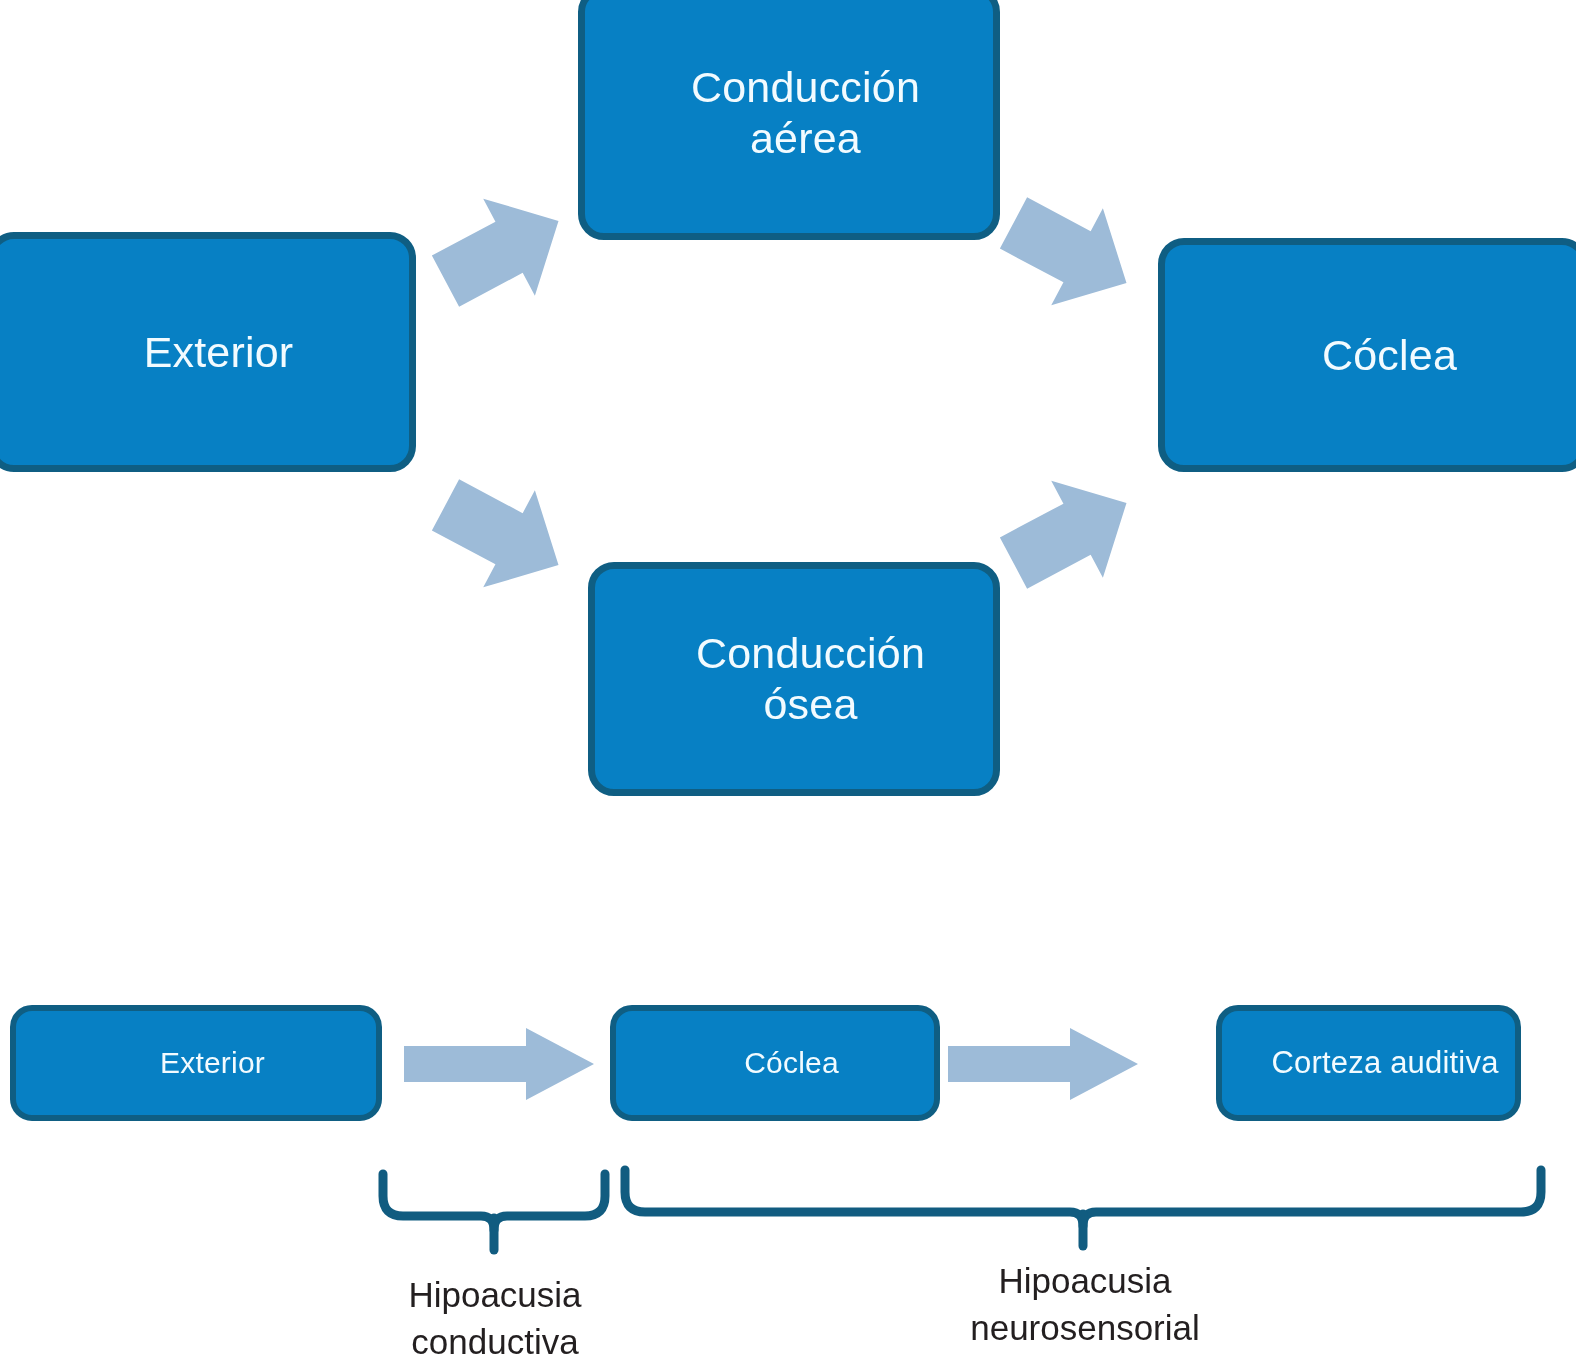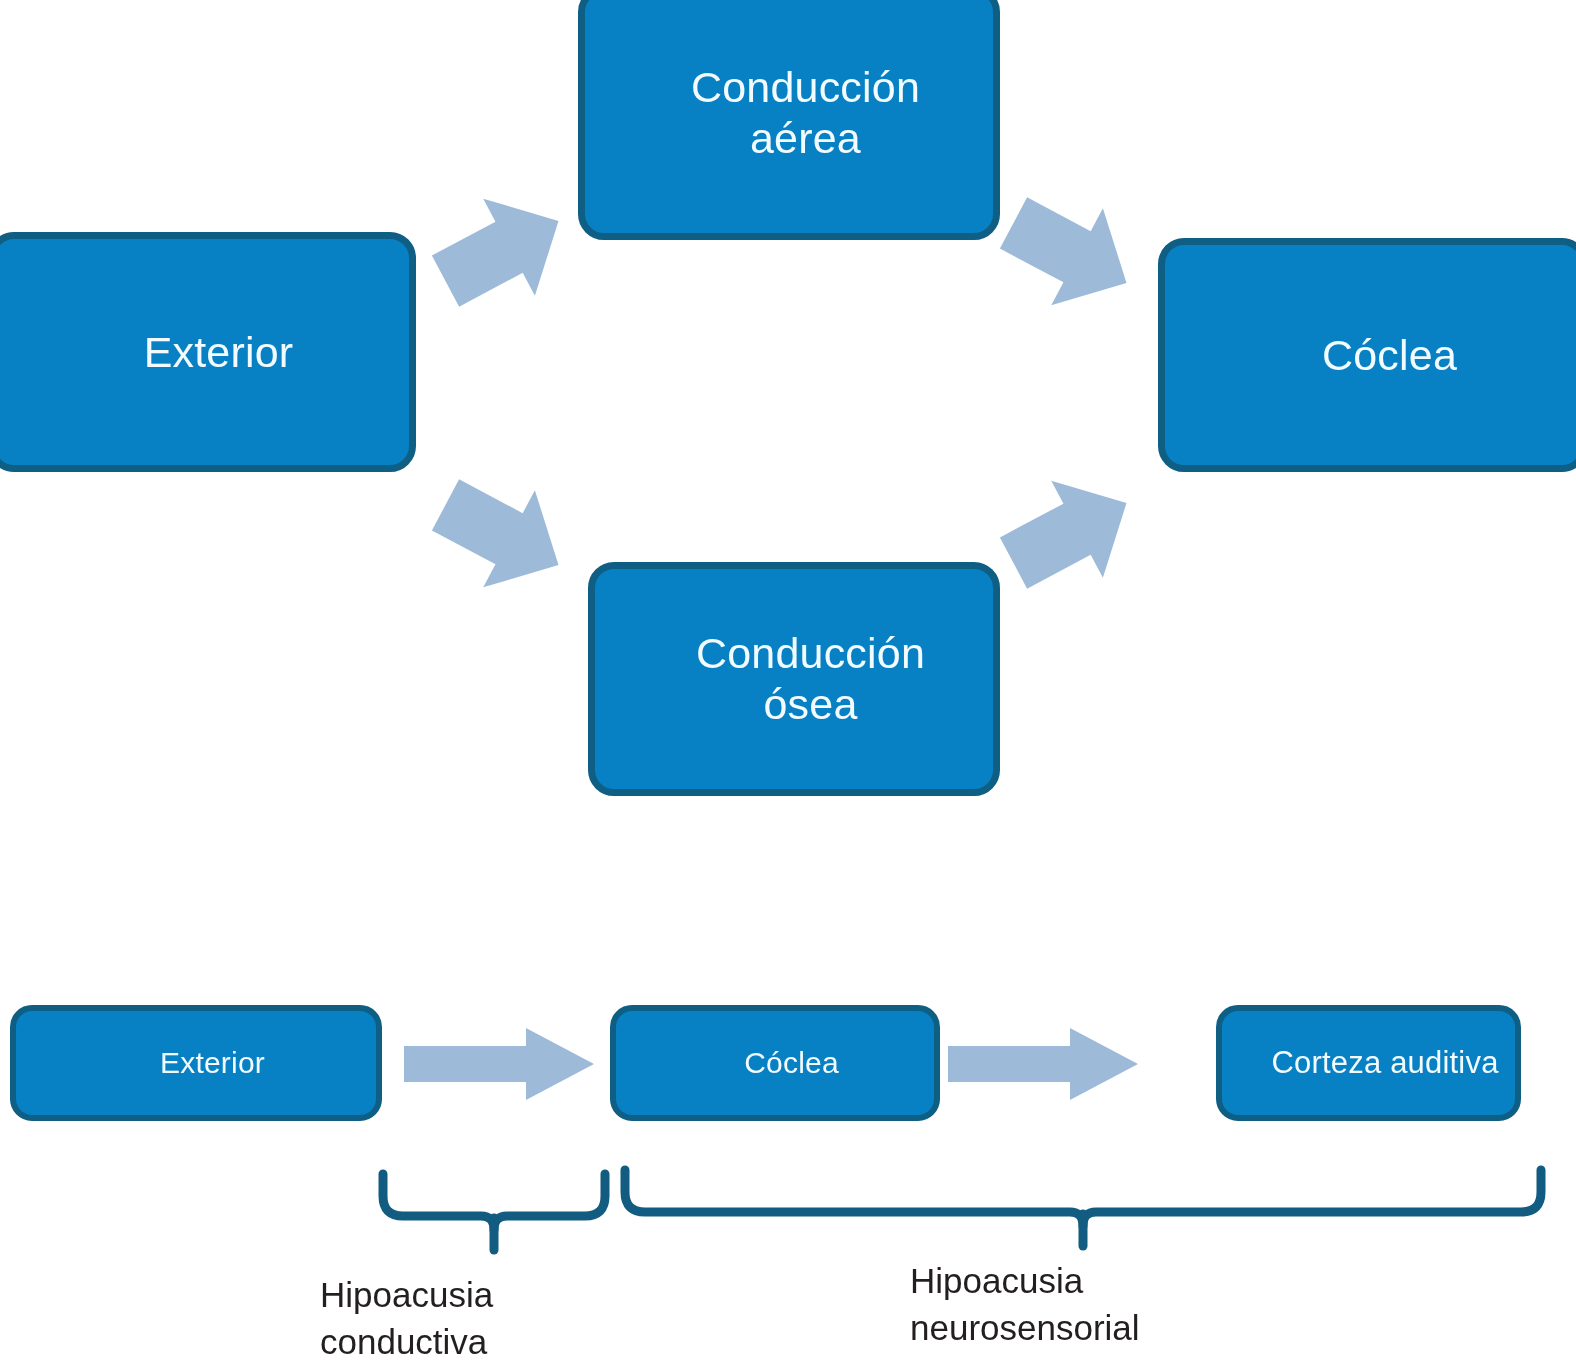--- a/index.html
+++ b/index.html
@@ -68,21 +68,21 @@
 
   
   .brace { position: absolute; }
   .brace svg { display: block; overflow: visible; }
   #brace-conductiva     { left: 378px; top: 1172px; }
   #brace-neurosensorial { left: 620px; top: 1168px; }
 
   
   .brace-label {
     position: absolute;
-    text-align: left;
+    text-align: center;
     color: #231F20;
     font-size: 35px;
     line-height: 1.34;
     white-space: pre-line;
   }
   #label-conductiva     { left: 320px; top: 1272px; width: 350px; }
   #label-neurosensorial { left: 910px; top: 1258px; width: 350px; }
 </style>
 </head>
 <body>

